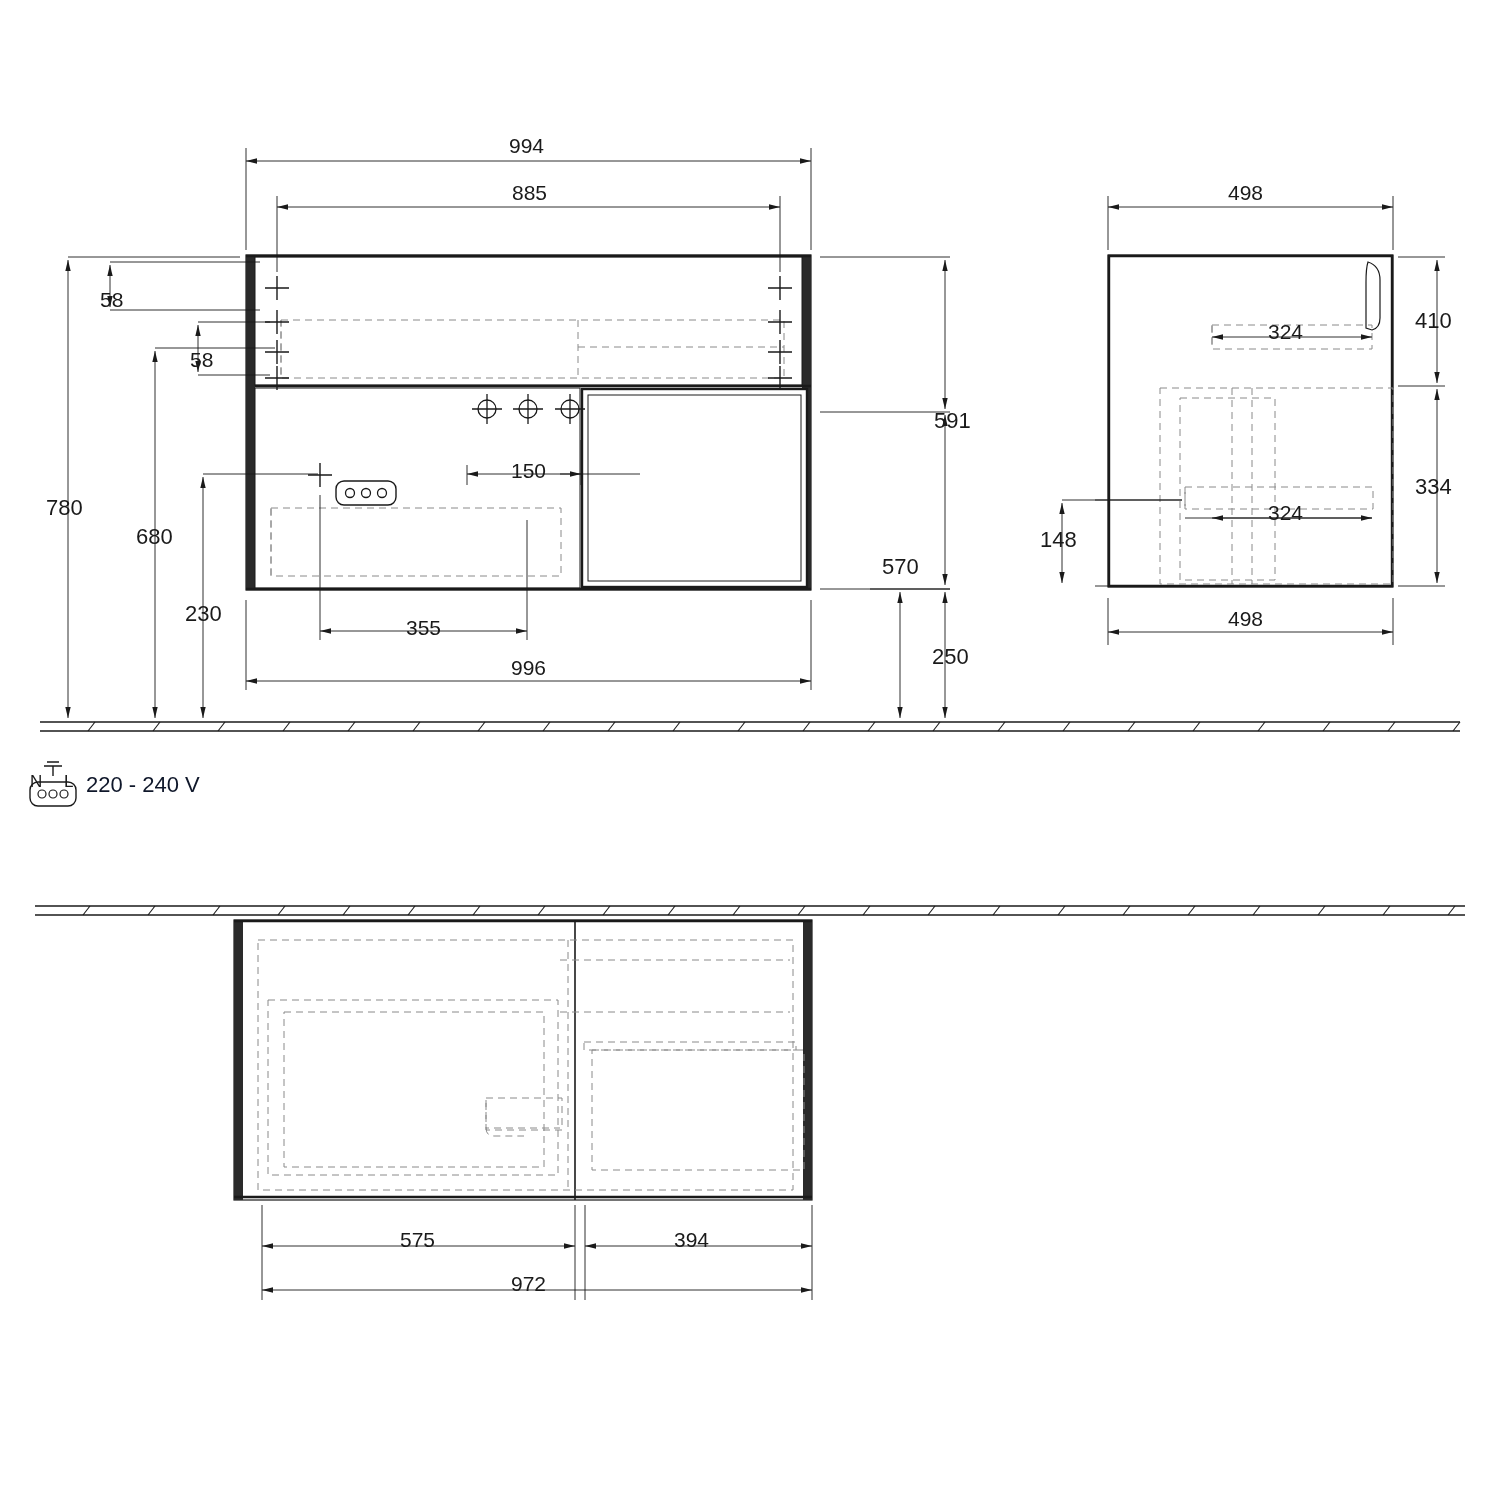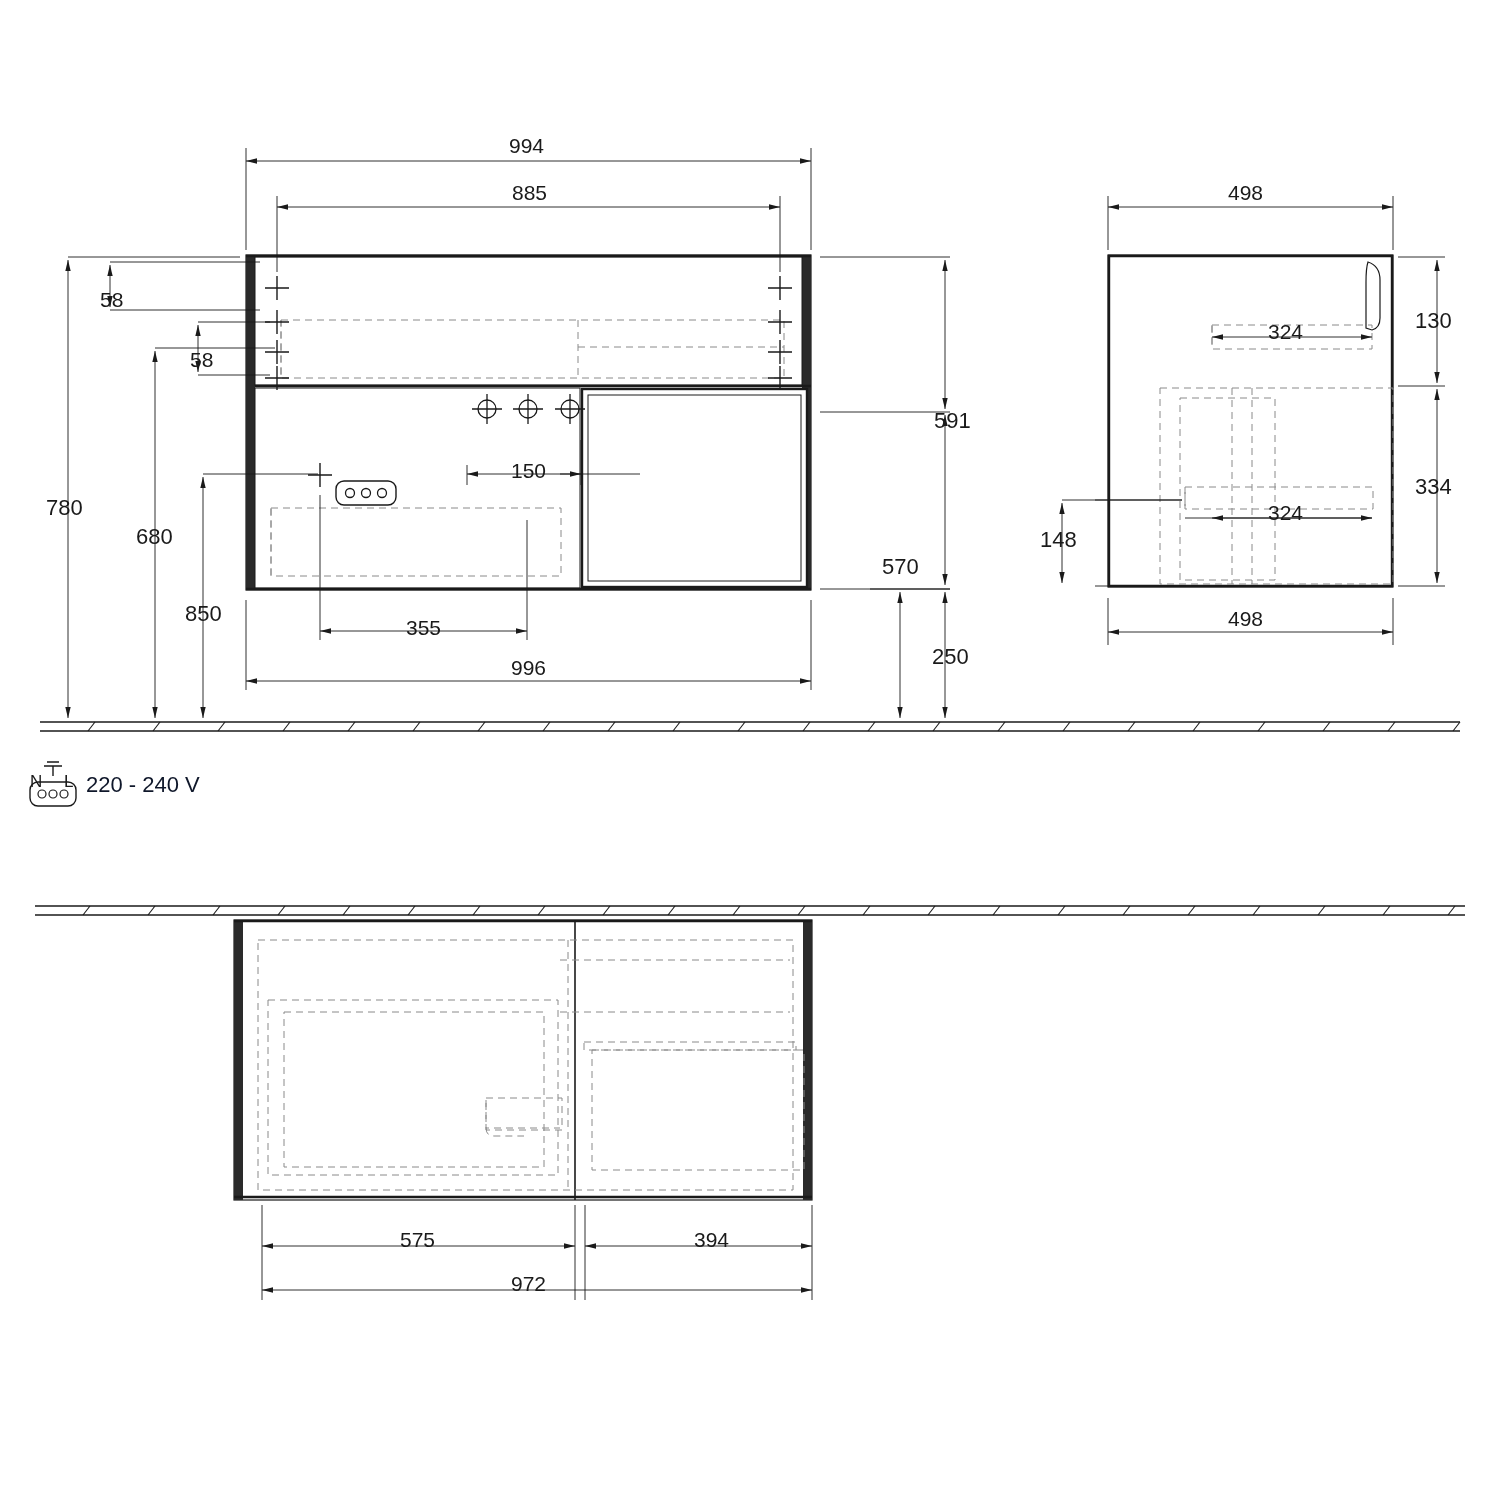--- a/index.html
+++ b/index.html
@@ -277,36 +277,36 @@
   </g>
 </svg>
 
 <div class="dim-label" style="left:509px;top:134px;">994</div>
 <div class="dim-label" style="left:512px;top:181px;">885</div>
 <div class="dim-label" style="left:511px;top:656px;text-align:center;">996</div>
 <div class="dim-label" style="left:100px;top:288px;">58</div>
 <div class="dim-label" style="left:190px;top:348px;">58</div>
 <div class="dim-label big" style="left:46px;top:495px;">780</div>
 <div class="dim-label big" style="left:136px;top:524px;">680</div>
-<div class="dim-label big" style="left:185px;top:601px;">850</div>
+<div class="dim-label big" style="left:185px;top:601px;">230</div>
 <div class="dim-label big" style="left:934px;top:408px;">591</div>
 <div class="dim-label big" style="left:882px;top:554px;">570</div>
 <div class="dim-label big" style="left:932px;top:644px;">250</div>
 <div class="dim-label" style="left:511px;top:459px;">150</div>
 <div class="dim-label" style="left:406px;top:616px;">355</div>
 
 <div class="dim-label" style="left:1228px;top:181px;">498</div>
 <div class="dim-label" style="left:1228px;top:607px;">498</div>
 <div class="dim-label" style="left:1268px;top:320px;">324</div>
 <div class="dim-label" style="left:1268px;top:501px;">324</div>
-<div class="dim-label big" style="left:1415px;top:308px;">130</div>
+<div class="dim-label big" style="left:1415px;top:308px;">410</div>
 <div class="dim-label big" style="left:1415px;top:474px;">334</div>
 <div class="dim-label big" style="left:1040px;top:527px;">148</div>
 
 <div class="dim-label" style="left:400px;top:1228px;">575</div>
-<div class="dim-label" style="left:694px;top:1228px;">394</div>
+<div class="dim-label" style="left:674px;top:1228px;">394</div>
 <div class="dim-label" style="left:511px;top:1272px;">972</div>
 
 <div class="volt-label" style="left:86px;top:772px;">220 - 240 V</div>
 <div class="dim-label" style="left:30px;top:772px;font-size:17px;">N</div>
 <div class="dim-label" style="left:64px;top:772px;font-size:17px;">L</div>
 
 </div>
 
 </body></html>

